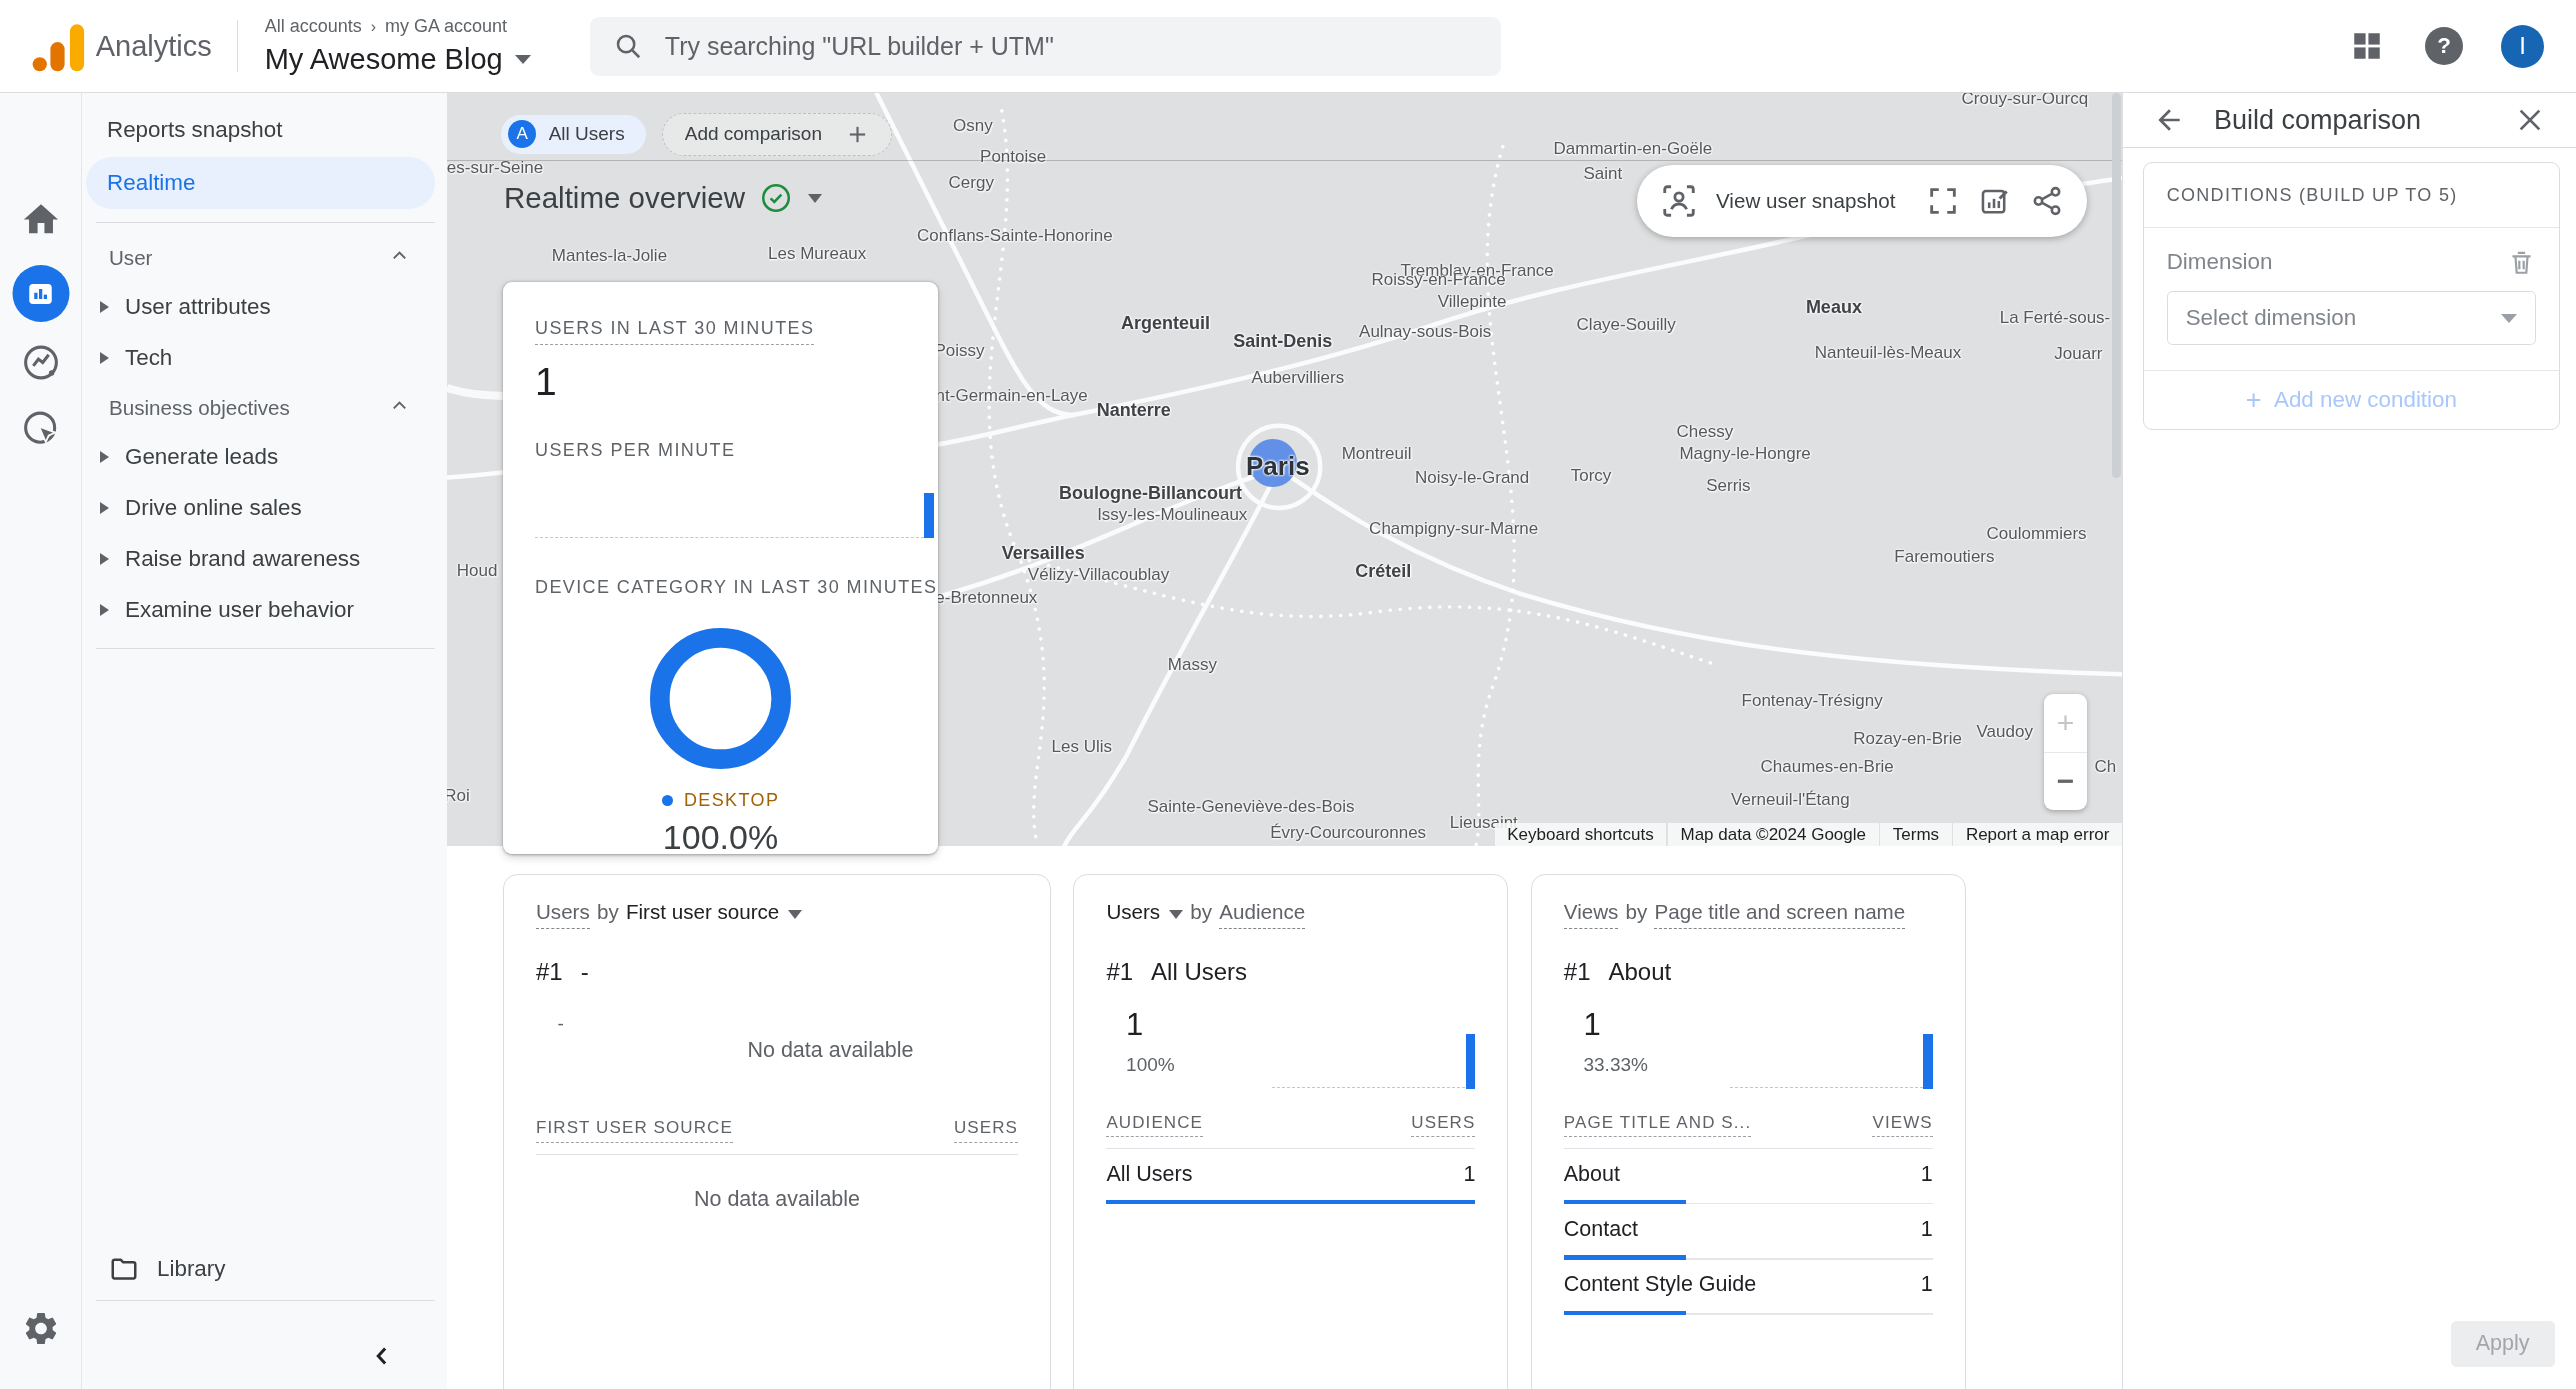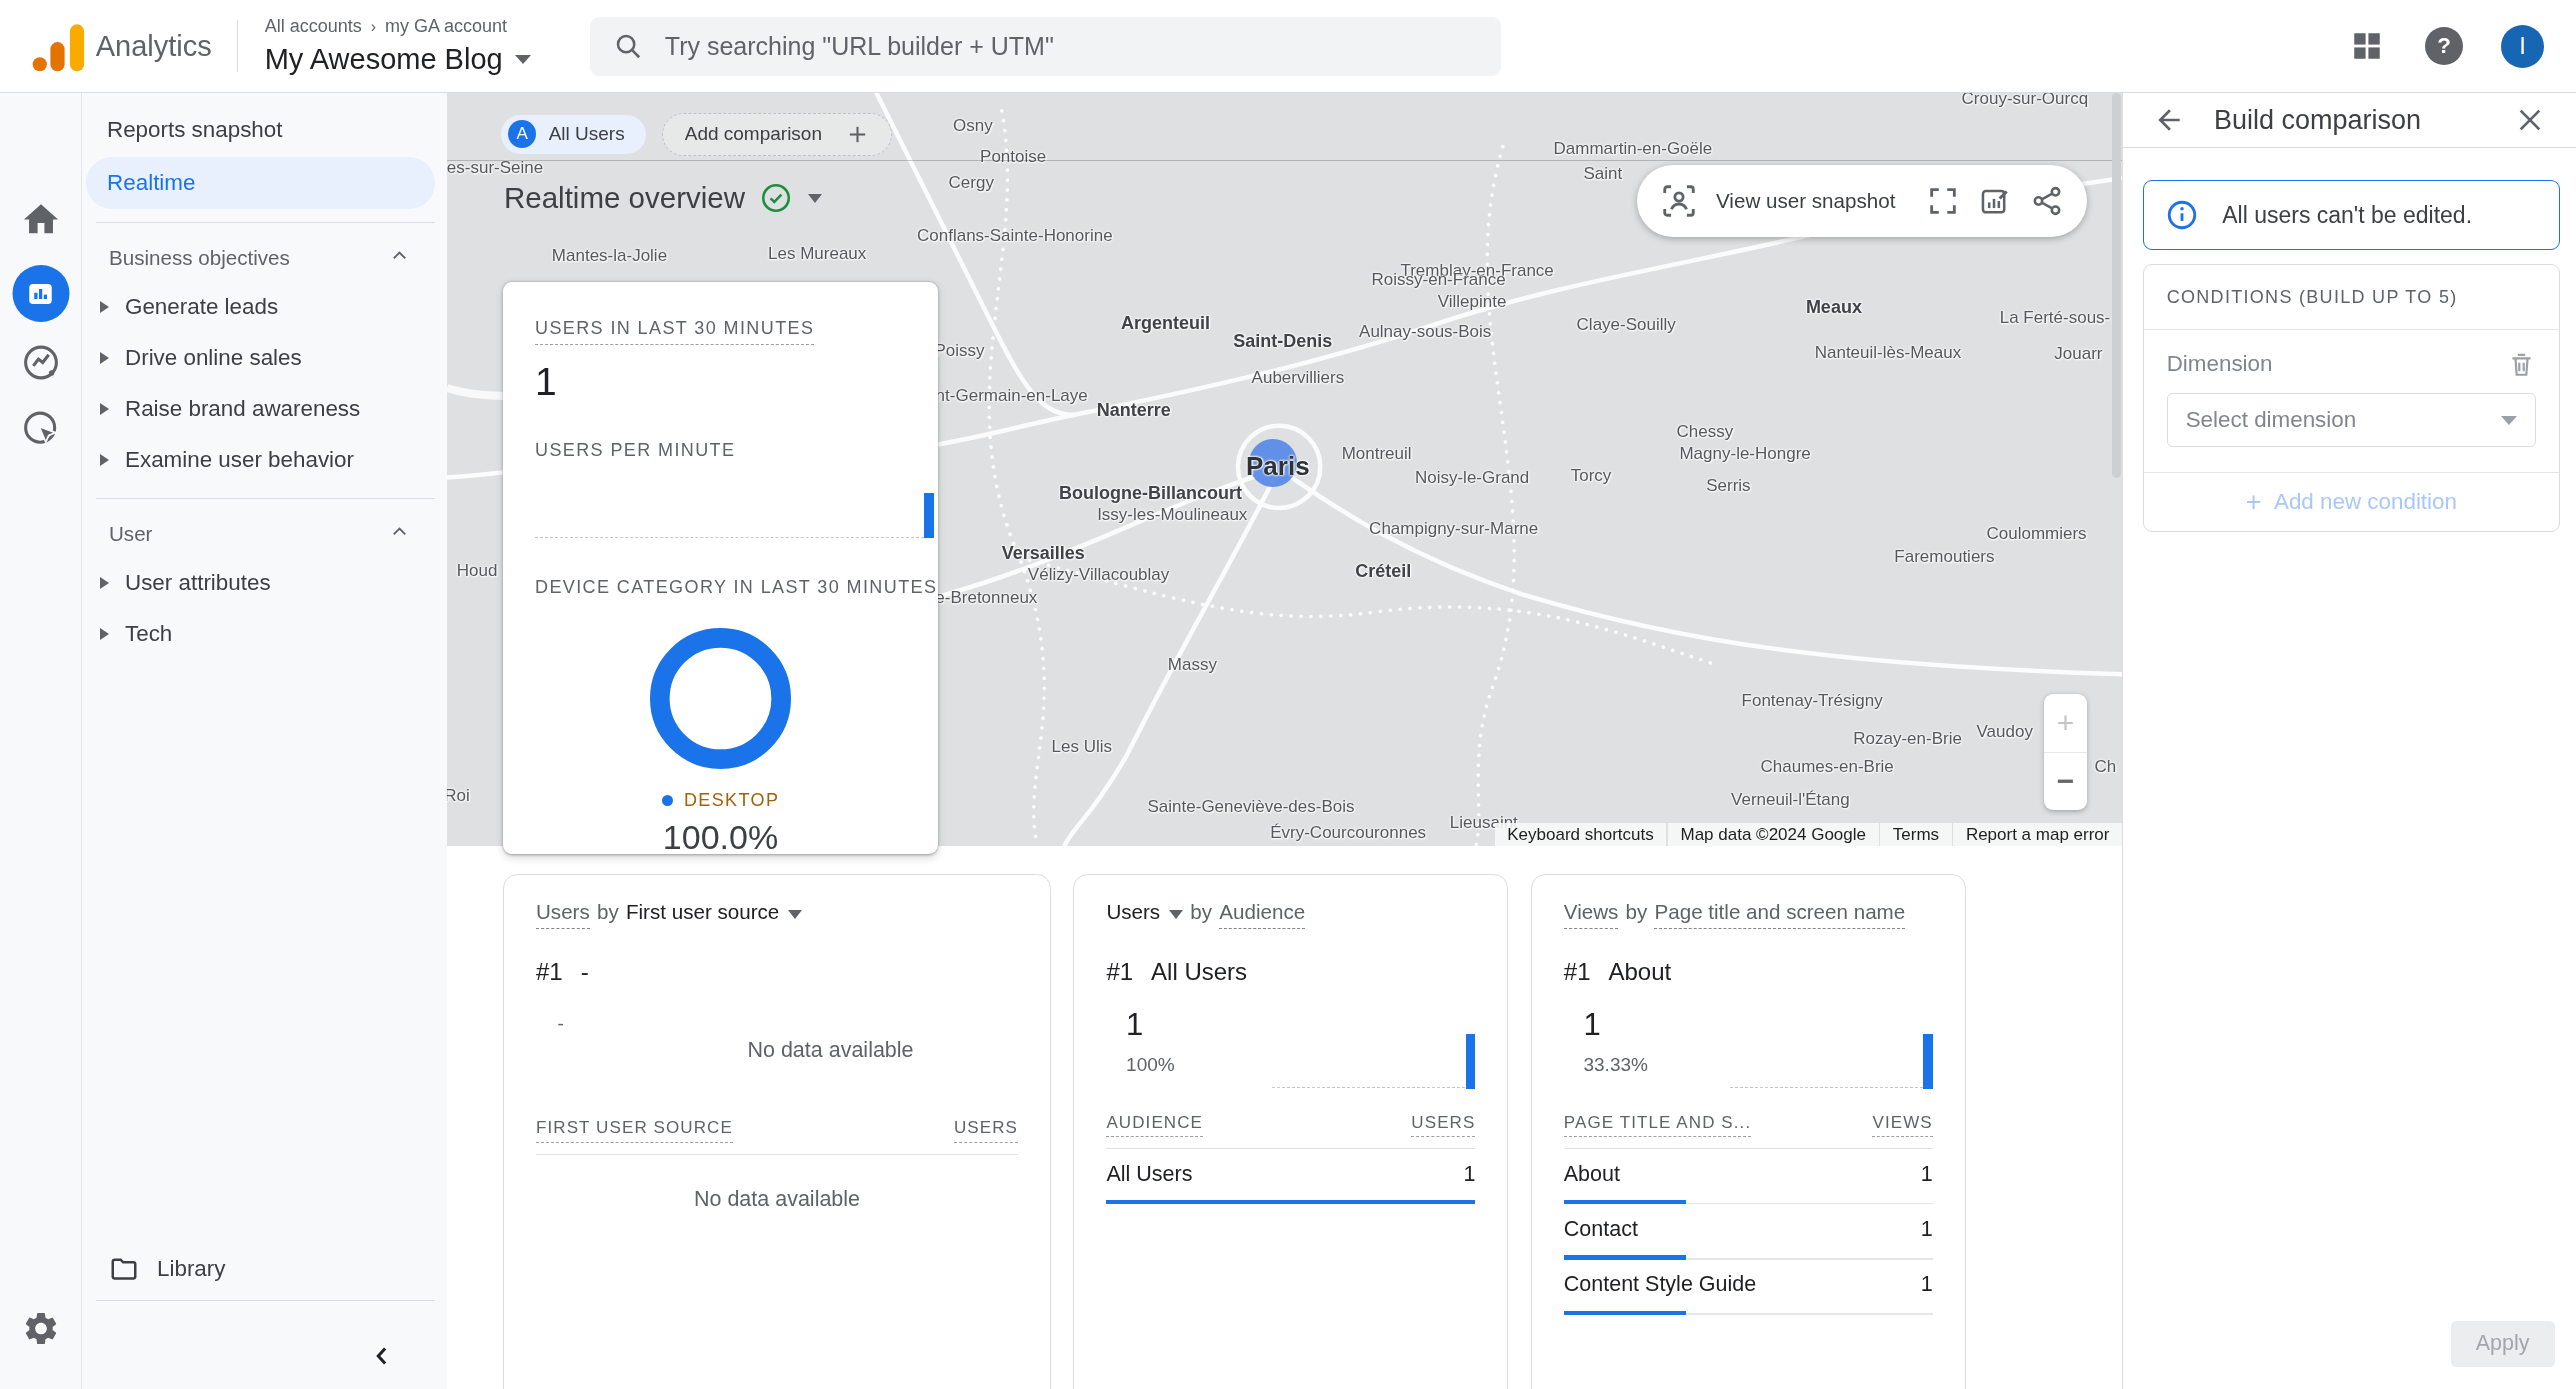--- a/index.html
+++ b/index.html
@@ -243,20 +243,36 @@
         </svg>
       </span>
     </div>
     <div class="nav">
       <div class="nav-item first">Reports snapshot</div>
       <div class="nav-pill">Realtime</div>
       <div class="nav-div"></div>
       <div id="nav-sections">
           <div>
             <div class="nav-sec-header">
+              <span>User</span>
+              <span class="chev"><svg width="23" height="23" viewBox="0 0 24 24" fill="none" stroke="#5f6368" stroke-width="2">
+                  <polyline points="6,15 12,9 18,15"></polyline>
+                </svg></span>
+            </div>
+            <div class="nav-sub">
+              <span class="tri"></span>
+              <span>User attributes</span>
+            </div>
+            <div class="nav-sub">
+              <span class="tri"></span>
+              <span>Tech</span>
+            </div>
+          </div>
+          <div>
+            <div class="nav-sec-header">
               <span>Business objectives</span>
               <span class="chev"><svg width="23" height="23" viewBox="0 0 24 24" fill="none" stroke="#5f6368" stroke-width="2">
                   <polyline points="6,15 12,9 18,15"></polyline>
                 </svg></span>
             </div>
             <div class="nav-sub">
               <span class="tri"></span>
               <span>Generate leads</span>
             </div>
             <div class="nav-sub">
@@ -265,36 +281,20 @@
             </div>
             <div class="nav-sub">
               <span class="tri"></span>
               <span>Raise brand awareness</span>
             </div>
             <div class="nav-sub">
               <span class="tri"></span>
               <span>Examine user behavior</span>
             </div>
             <div class="nav-div"></div>
-          </div>
-          <div>
-            <div class="nav-sec-header">
-              <span>User</span>
-              <span class="chev"><svg width="23" height="23" viewBox="0 0 24 24" fill="none" stroke="#5f6368" stroke-width="2">
-                  <polyline points="6,15 12,9 18,15"></polyline>
-                </svg></span>
-            </div>
-            <div class="nav-sub">
-              <span class="tri"></span>
-              <span>User attributes</span>
-            </div>
-            <div class="nav-sub">
-              <span class="tri"></span>
-              <span>Tech</span>
-            </div>
           </div>
         </div>
       <div class="library">
         <span style="display:flex;">
           <svg width="30" height="30" viewBox="0 0 24 24" fill="none" stroke="#3c4043" stroke-width="2">
             <path d="M3 6a1.5 1.5 0 0 1 1.5-1.5h4.8l2 2h8.2A1.5 1.5 0 0 1 21 8v10a1.5 1.5 0 0 1-1.5 1.5h-15A1.5 1.5 0 0 1 3 18z"></path>
           </svg>
         </span>
         <span>Library</span>
       </div>
@@ -603,30 +603,20 @@
       </span>
       <span class="ptitle">Build comparison</span>
       <span class="pclose">
         <svg width="32" height="32" viewBox="0 0 24 24" fill="none" stroke="#5f6368" stroke-width="2">
           <line x1="5" y1="5" x2="19" y2="19"></line>
             <line x1="19" y1="5" x2="5" y2="19"></line>
         </svg>
       </span>
     </div>
 
-    <div class="info-box">
-      <span style="display:flex;">
-        <svg width="34" height="34" viewBox="0 0 24 24" fill="none" stroke="#1a73e8" stroke-width="2">
-          <circle cx="12" cy="12" r="9"></circle>
-          <line x1="12" y1="10.8" x2="12" y2="16.2"></line>
-          <circle cx="12" cy="7.6" r="1.2" fill="#1a73e8" stroke="none"></circle>
-        </svg>
-      </span>
-      <span class="itext">All users can't be edited.</span>
-    </div>
 
     <div class="cond-card">
       <div class="cond-header">CONDITIONS (BUILD UP TO 5)</div>
       <div class="cond-body">
         <div class="cond-row">
           <span class="dim-label">Dimension</span>
           <span class="trash">
             <svg width="29" height="29" viewBox="0 0 24 24" fill="none" stroke="#9aa0a6" stroke-width="1.8">
               <path d="M9 4h6M4.5 7h15M7 7l1 13.5h8L17 7M10.2 10.5v7M13.8 10.5v7"></path>
             </svg>

